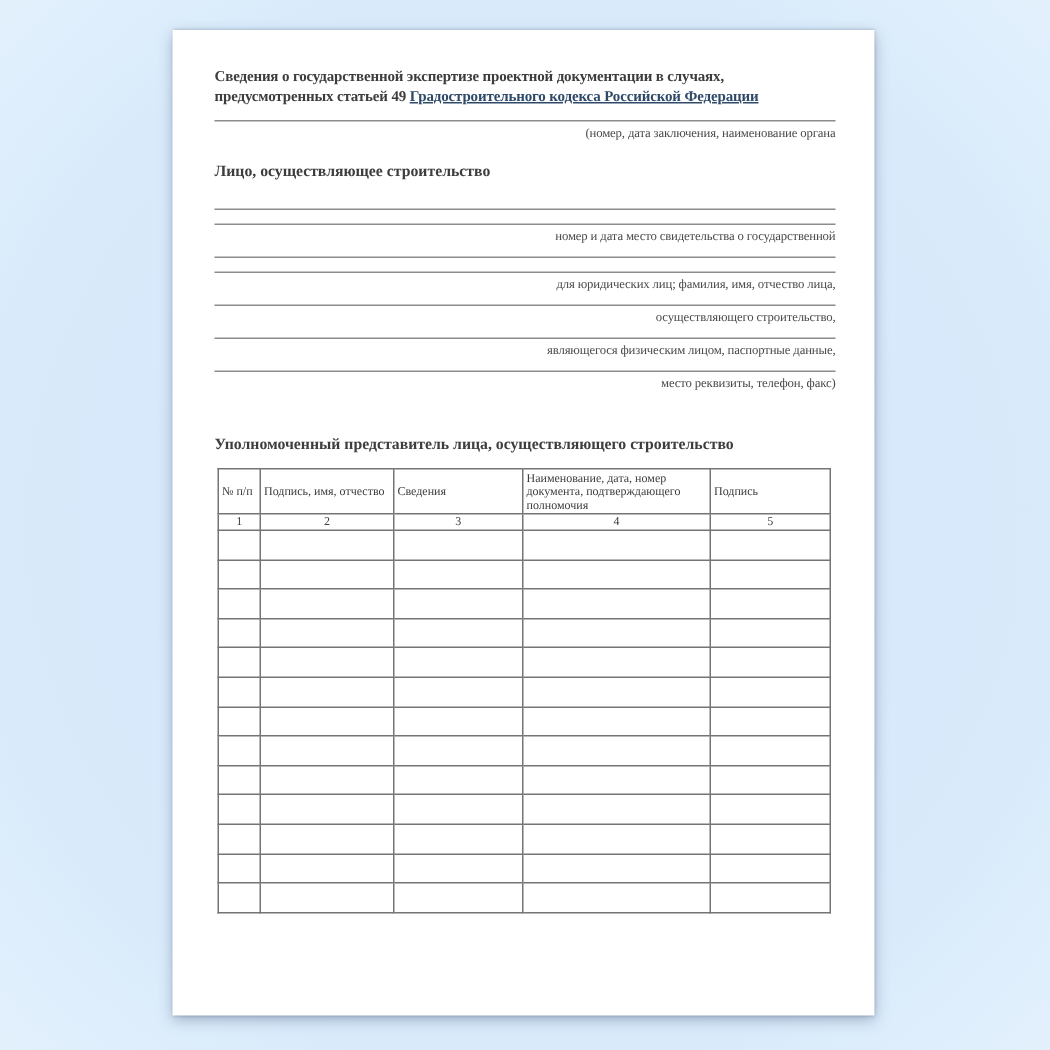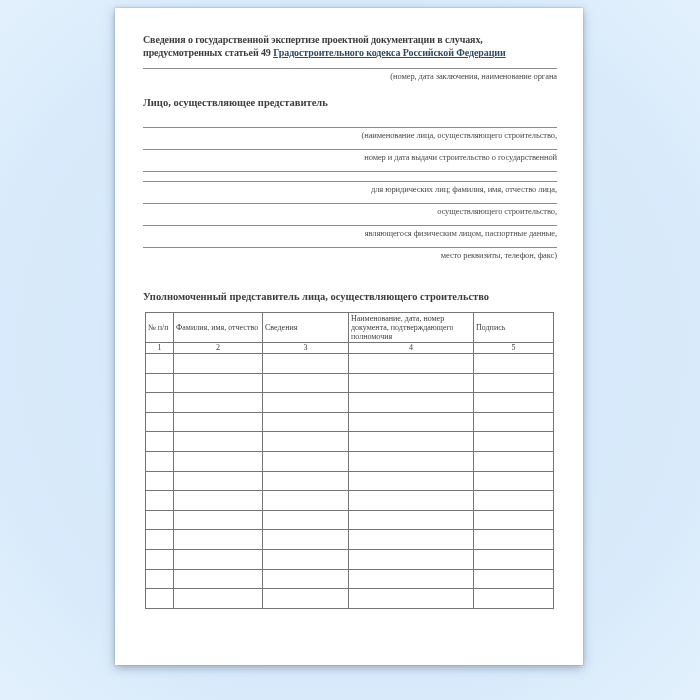--- a/index.html
+++ b/index.html
@@ -8,21 +8,21 @@
     font-family: "Liberation Serif", "DejaVu Serif", serif;
     overflow: hidden;
   }
   .canvas {
     position: relative;
     width: 700px; height: 700px;
     background: radial-gradient(95% 95% at 50% 50%, #d3e6f9 0%, #d9ebfb 55%, #e8f3fd 85%, #f0f7fe 100%);
   }
   .paper {
     position: absolute;
-    left: 115px; top: 8px;
+    left: 115px; top: 20px;
     width: 468px; height: 657px;
     background: #ffffff;
     box-shadow: 0 3px 9px rgba(90, 110, 140, 0.50), 0 0 2px rgba(110, 125, 150, 0.55);
     box-sizing: border-box;
     padding: 0 26px 16px 28px;
   }
   .title {
     margin: 25px 0 0 0;
     font-size: 10px;
     line-height: 13px;
@@ -95,29 +95,28 @@
 <div class="canvas">
   <div class="paper">
 
     <p class="title"><span>Сведения о государственной экспертизе проектной документации в случаях, предусмотренных статьей 49 </span><span class="link">Градостроительного кодекса Российской Федерации</span></p>
 
     <div class="field">
       <div class="rule"></div>
       <div class="caption">(номер, дата заключения, наименование органа</div>
     </div>
 
-    <p class="heading">Лицо, осуществляющее представитель</p>
+    <p class="heading">Лицо, осуществляющее строительство</p>
 
     <div class="field tall">
       <div class="rule"></div>
-      <div class="caption">(наименование лица, осуществляющего строительство,</div>
-    </div>
-    <div class="field">
-      <div class="rule"></div>
-      <div class="caption">номер и дата выдачи строительство о государственной</div>
+    </div>
+    <div class="field">
+      <div class="rule"></div>
+      <div class="caption">номер и дата место свидетельства о государственной</div>
     </div>
     <div class="field">
       <div class="rule"></div>
     </div>
     <div class="field">
       <div class="rule"></div>
       <div class="caption">для юридических лиц; фамилия, имя, отчество лица,</div>
     </div>
     <div class="field">
       <div class="rule"></div>
@@ -138,21 +137,21 @@
       <colgroup>
         <col style="width:28px">
         <col style="width:89px">
         <col style="width:86px">
         <col style="width:125px">
         <col style="width:80px">
       </colgroup>
       <thead>
         <tr>
           <th>№ п/п</th>
-          <th>Фамилия, имя, отчество</th>
+          <th>Подпись, имя, отчество</th>
           <th>Сведения</th>
           <th>Наименование, дата, номер документа, подтверждающего полномочия</th>
           <th>Подпись</th>
         </tr>
         <tr class="nums">
           <td>1</td>
           <td>2</td>
           <td>3</td>
           <td>4</td>
           <td>5</td>

